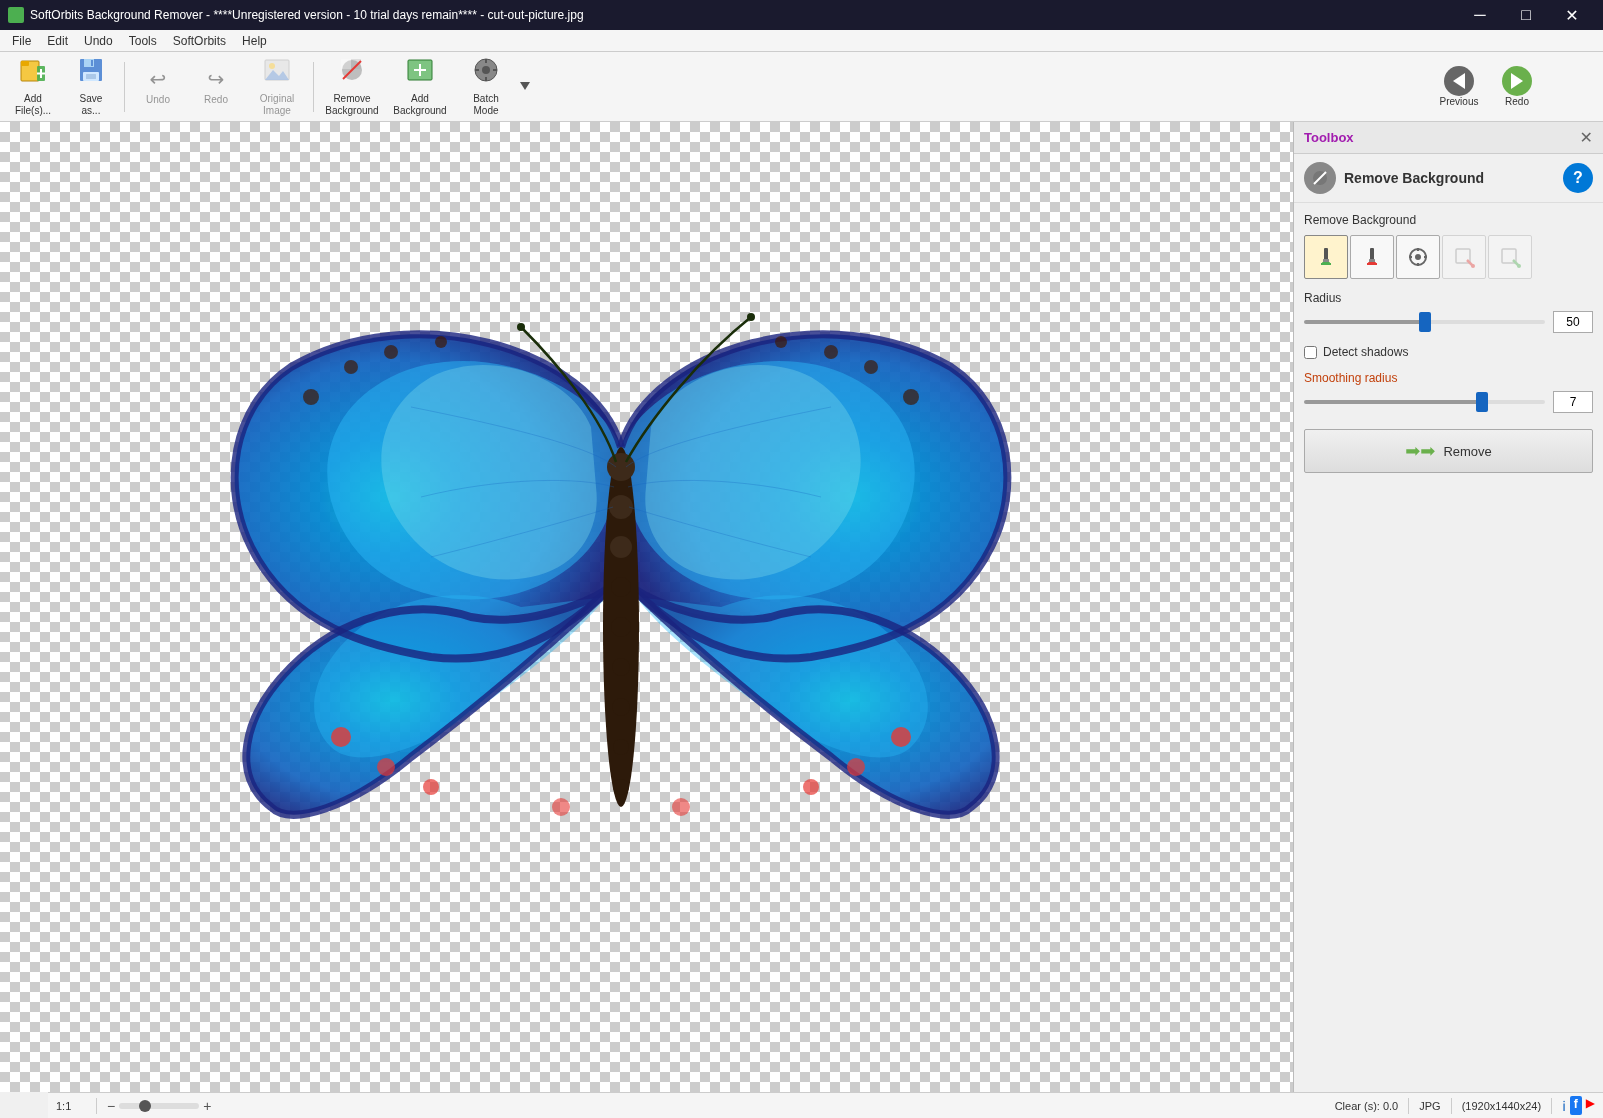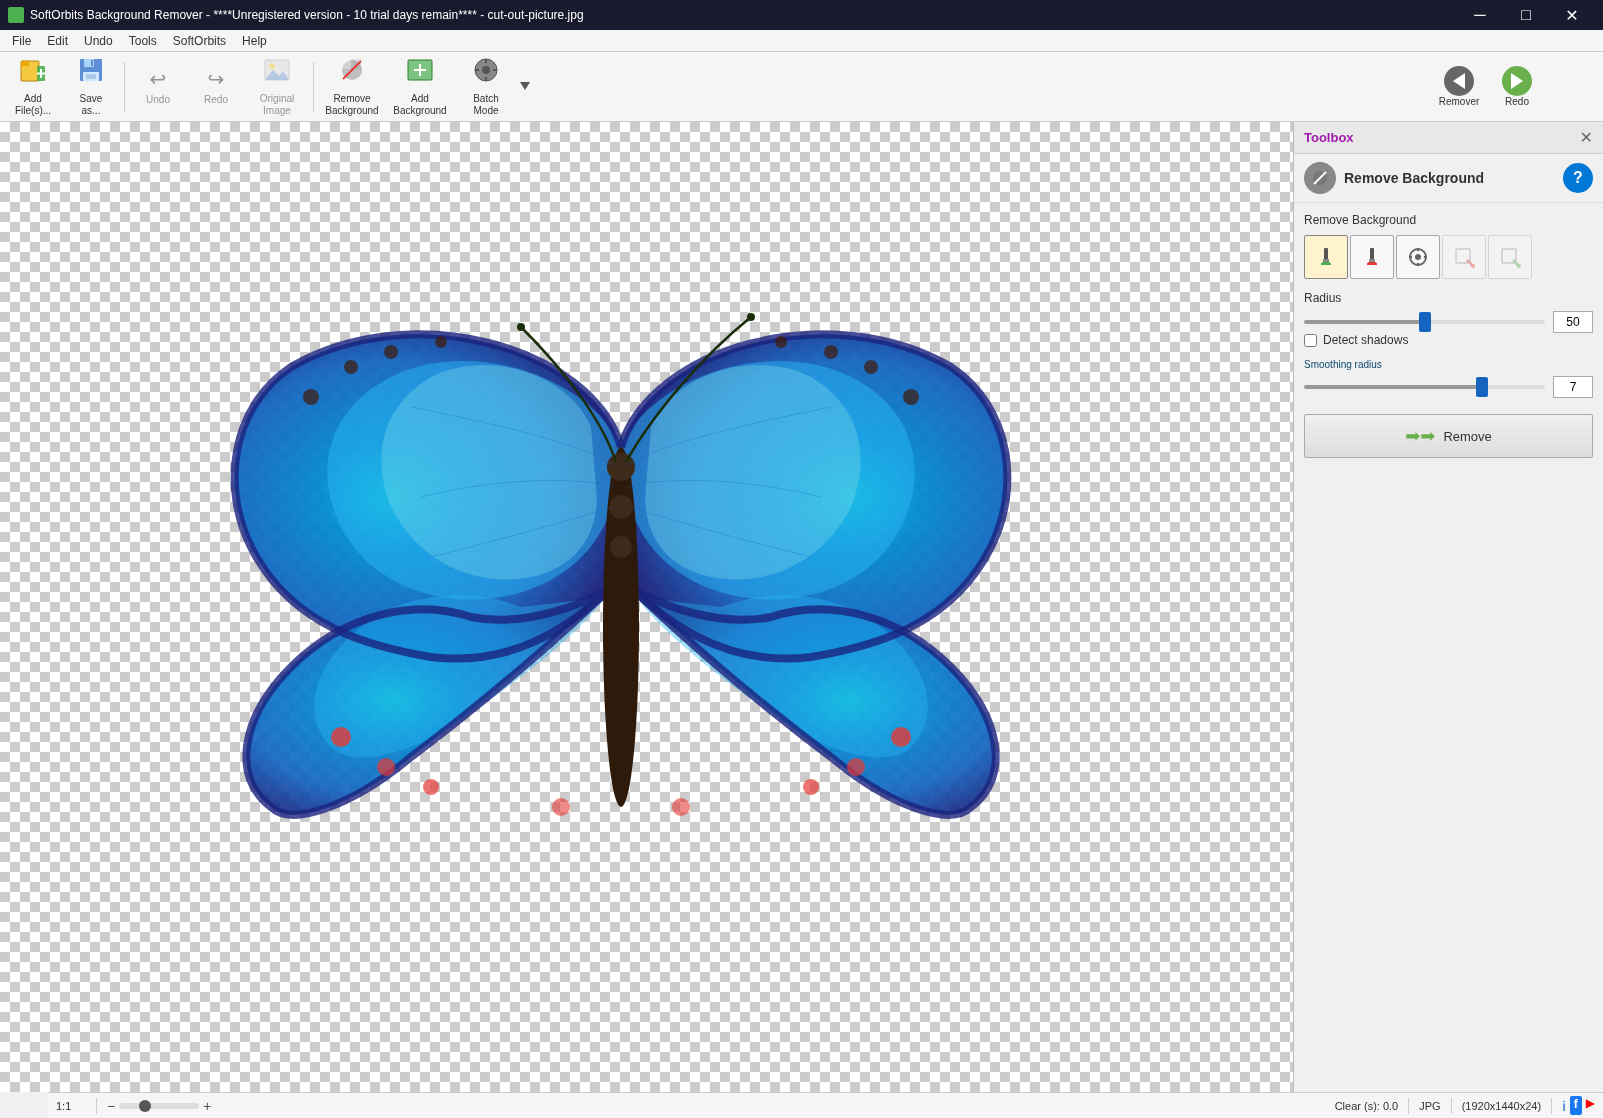--- a/index.html
+++ b/index.html
@@ -161,21 +161,21 @@
       border-radius: 2px;
       cursor: pointer;
       display: flex; align-items: center; justify-content: center;
       font-size: 18px;
     }
     .tool-btn.active { background: #fff3cd; border-color: #888; }
     .tool-btn.disabled { opacity: 0.4; cursor: default; }
 
     
     #radius-label { font-size: 12px; color: #333; margin-bottom: 6px; }
-    #radius-row { display: flex; align-items: center; gap: 8px; }
+    #radius-row { display: flex; align-items: center; gap: 8px; margin-bottom: 12px; }
     #radius-slider {
       flex: 1;
       -webkit-appearance: none;
       height: 4px;
       background: linear-gradient(to right, #999 0%, #999 20%, #ddd 20%);
       border-radius: 2px;
       outline: none;
     }
     #radius-slider::-webkit-slider-thumb {
       -webkit-appearance: none;
@@ -209,21 +209,21 @@
     #detect-shadows-row {
       display: flex;
       align-items: center;
       gap: 6px;
       margin-bottom: 12px;
     }
     #detect-shadows-cb { cursor: pointer; }
     #detect-shadows-label { font-size: 12px; color: #333; }
 
     
-    #smoothing-label { font-size: 10px; color: #0c4a6e; margin-bottom: 6px; }
+    #smoothing-label { font-size: 12px; color: #c2410c; margin-bottom: 6px; }
     #smoothing-row { display: flex; align-items: center; gap: 8px; margin-bottom: 16px; }
     #smoothing-slider {
       flex: 1;
       -webkit-appearance: none;
       height: 4px;
       background: linear-gradient(to right, #999 0%, #999 75%, #ddd 75%);
       border-radius: 2px;
       outline: none;
     }
     #smoothing-slider::-webkit-slider-thumb {
@@ -406,21 +406,21 @@
       </svg>
   </div>
 
   <div id="prev-next-area">
     <div class="toolbar-btn prev-btn" style="width:64px;">
       <div class="pn-icon" style="background:#666;width:30px;height:30px;border-radius:50%;display:flex;align-items:center;justify-content:center;">
         <svg width="12" height="16" viewBox="0 0 12 16">
             <polygon points="12,0 0,8 12,16" fill="white"></polygon>
           </svg>
       </div>
-      <span style="font-size:10px;">Remover</span>
+      <span style="font-size:10px;">Previous</span>
     </div>
     <div class="toolbar-btn next-btn" style="width:52px;">
       <div class="pn-icon" style="background:#6ab04c;width:30px;height:30px;border-radius:50%;display:flex;align-items:center;justify-content:center;">
         <svg width="12" height="16" viewBox="0 0 12 16">
             <polygon points="0,0 12,8 0,16" fill="white"></polygon>
           </svg>
       </div>
       <span style="font-size:10px;">Redo</span>
     </div>
   </div>

